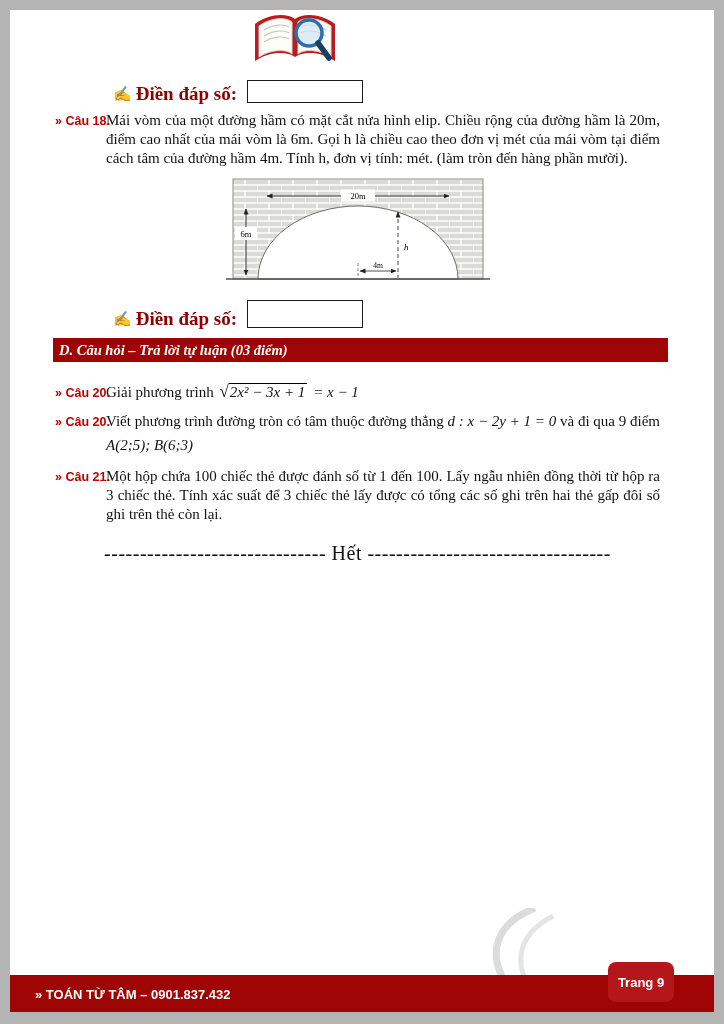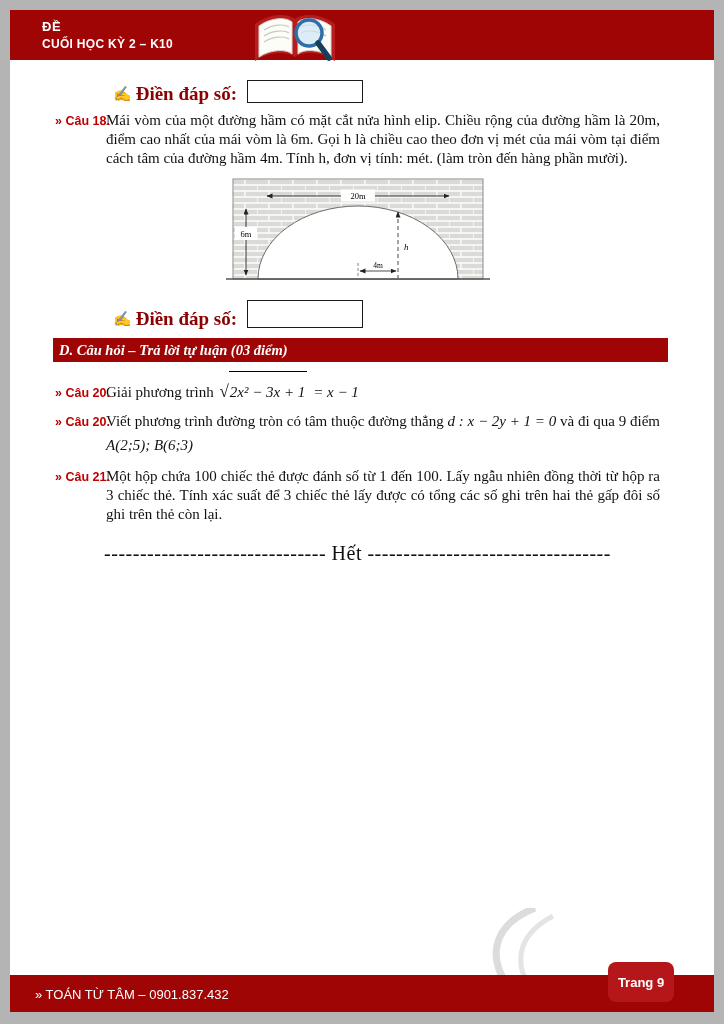--- a/index.html
+++ b/index.html
@@ -24,51 +24,45 @@
   .box-2{height:26px;}
   .answer-row.second{margin-top:8px;height:30px;}
 
   .question{position:relative;padding-left:51px;text-align:justify;line-height:19px;margin-top:8px;}
   .qlabel{position:absolute;left:0;top:1px;font-family:"Liberation Sans","DejaVu Sans",sans-serif;
           font-weight:bold;font-size:12.5px;color:#c00000;white-space:nowrap;}
   .math{font-style:italic;}
   .math-line{line-height:24px;margin-top:5px;}
   .sqrt{white-space:nowrap;margin:0 2px;}
   .radsign{font-style:normal;font-size:17px;}
-  .radicand{border-top:1.2px solid #000;padding:12px 2px 0 1px;}
+  .radicand{border-top:1.2px solid #000;padding:0 2px 0 1px;}
 
   .figure-wrap{text-align:center;margin:8px 0 2px 0;text-decoration:underline;}
   .fig-text{font-family:"Liberation Serif","DejaVu Serif",serif;}
 
   .section-bar{background:#a00505;color:#fff;font-weight:bold;font-style:italic;font-size:14.5px;
                padding:4px 8px 3px 6px;margin:10px -8px 18px -2px;}
 
   .divider{text-align:center;margin-top:18px;font-size:20px;letter-spacing:.5px;}
 
   
   .watermark{position:absolute;left:455px;top:898px;}
   .footer-bar{position:absolute;left:0;right:0;bottom:0;height:37px;background:#a00505;}
   .footer-brand{position:absolute;left:25px;top:50%;transform:translateY(-50%);color:#fff;
-                font-family:"Liberation Sans","DejaVu Sans",sans-serif;font-weight:normal;font-size:13px;}
+                font-family:"Liberation Sans","DejaVu Sans",sans-serif;font-weight:bold;font-size:13px;}
   .page-tab{position:absolute;right:40px;bottom:10px;width:66px;height:40px;background:#b5161a;
             border-radius:8px;display:flex;align-items:center;justify-content:center;}
   .page-tab span{color:#fff;font-family:"Liberation Sans","DejaVu Sans",sans-serif;font-weight:bold;font-size:13px;}
 </style>
 </head>
 <body>
 
 <div class="canvas">
   <div class="page">
 
-    <div class="header-bar">
-      <div class="header-text">
-        <div class="h-line1">ĐỀ</div>
-        <div class="h-line2">CUỐI HỌC KỲ 2 – K10</div>
-      </div>
-    </div>
 
     <div class="logo">
       <svg width="96" height="64" viewBox="0 0 96 64">
         <path d="M8 16 C22 5 40 5 48 11 L48 49 C40 43 22 43 8 53 Z" fill="#b91c1c"></path>
         <path d="M88 16 C74 5 56 5 48 11 L48 49 C56 43 74 43 88 53 Z" fill="#b91c1c"></path>
         <path d="M12 18 C24 9 40 9 45 14 L45 46 C40 41 24 41 12 49 Z" fill="#fdfdf8" stroke="#d8d8d4" stroke-width="1"></path>
         <path d="M84 18 C72 9 56 9 51 14 L51 46 C56 41 72 41 84 49 Z" fill="#fdfdf8" stroke="#d8d8d4" stroke-width="1"></path>
         <path d="M17 22 C26 16 38 16 42 19 M17 28 C26 22 38 22 42 25 M17 34 C26 28 38 28 42 31" stroke="#c9c9c4" stroke-width="1.2" fill="none"></path>
         <path d="M54 19 C58 16 70 16 79 22 M54 25 C58 22 70 22 79 28" stroke="#c9c9c4" stroke-width="1.2" fill="none"></path>
         <circle cx="62" cy="25" r="13" fill="#cfe6f7" fill-opacity="0.7" stroke="#2f6fa8" stroke-width="3.5"></circle>

